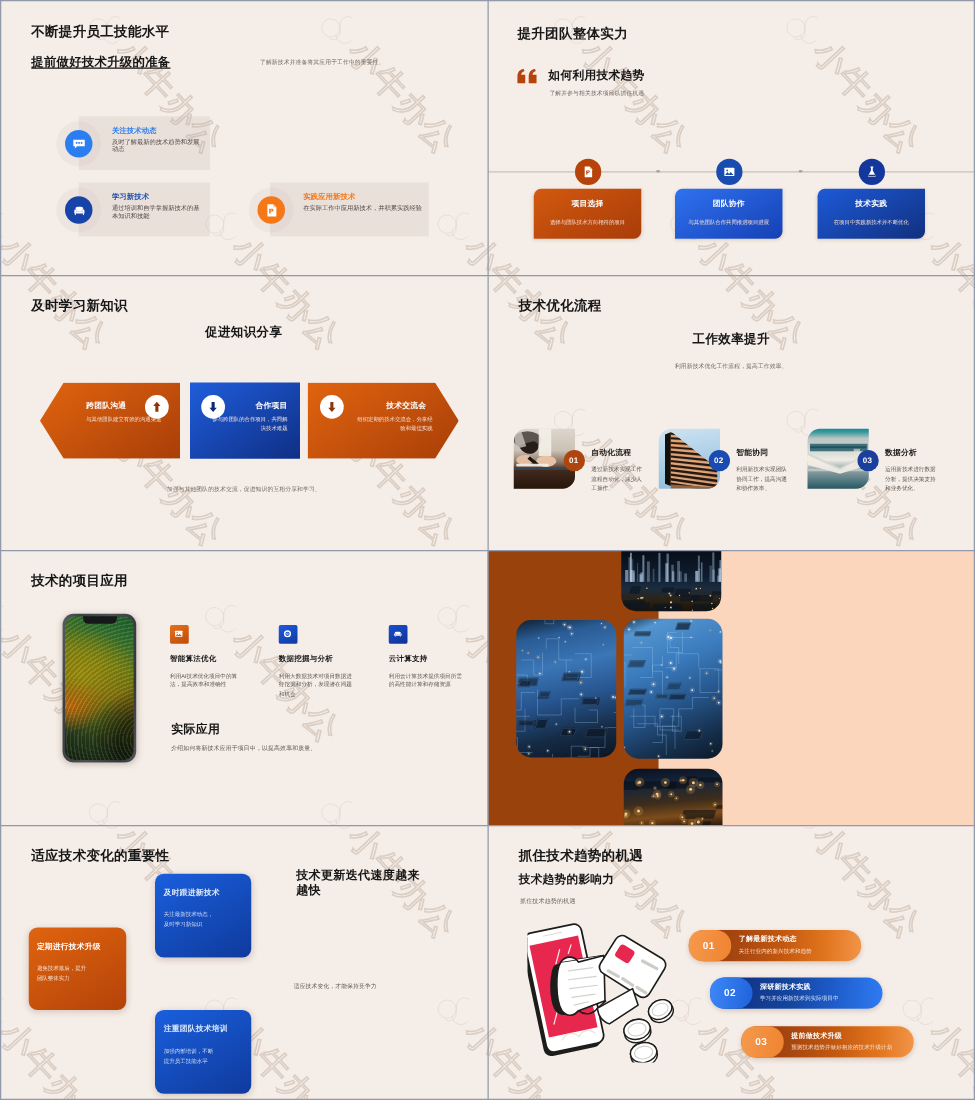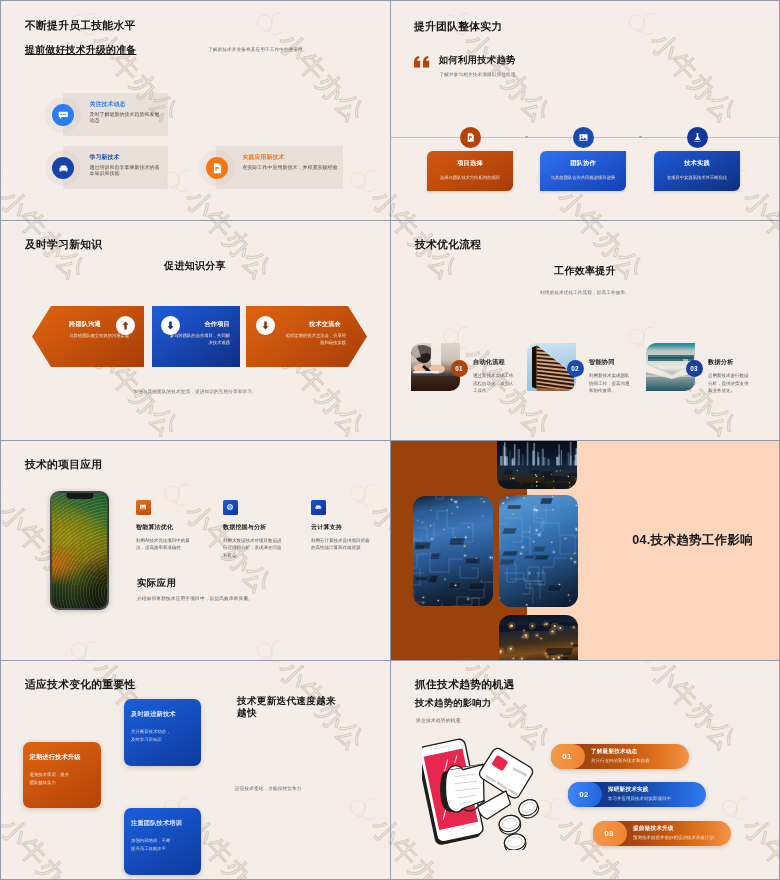--- a/index.html
+++ b/index.html
@@ -1756,21 +1756,20 @@
           <circle cx="12.8" cy="10.7" r="1.2" fill="#ffdca0" fill-opacity=".95"></circle>
           <circle cx="12.8" cy="10.7" r="3.8" fill="#ffbb5c" fill-opacity=".20"></circle>
           <circle cx="42.1" cy="23.6" r="0.6" fill="#ffdca0" fill-opacity=".95"></circle>
           <circle cx="42.1" cy="23.6" r="2.0" fill="#ffbb5c" fill-opacity=".20"></circle>
           <circle cx="46.9" cy="38.7" r="0.8" fill="#ffdca0" fill-opacity=".95"></circle>
           <circle cx="46.9" cy="38.7" r="2.5" fill="#ffbb5c" fill-opacity=".20"></circle>
           <circle cx="33.3" cy="11.0" r="1.1" fill="#ffdca0" fill-opacity=".95"></circle>
           <circle cx="33.3" cy="11.0" r="3.6" fill="#ffbb5c" fill-opacity=".20"></circle>
         </svg>
       </div>
-  <div class="s6-title ttl">04.技术趋势工作影响</div>
 </div>
 
 <div class="slide s7">
   <div class="s7-title ttl">适应技术变化的重要性</div>
   <div class="s7-head ttl">技术更新迭代速度越来越快</div>
   <div class="s7-note txt">适应技术变化，才能保持竞争力</div>
 
   <div class="s7-card s7k1">
     <div class="s7-t">定期进行技术升级</div>
     <div class="s7-b">避免技术落后，提升团队整体实力</div>

